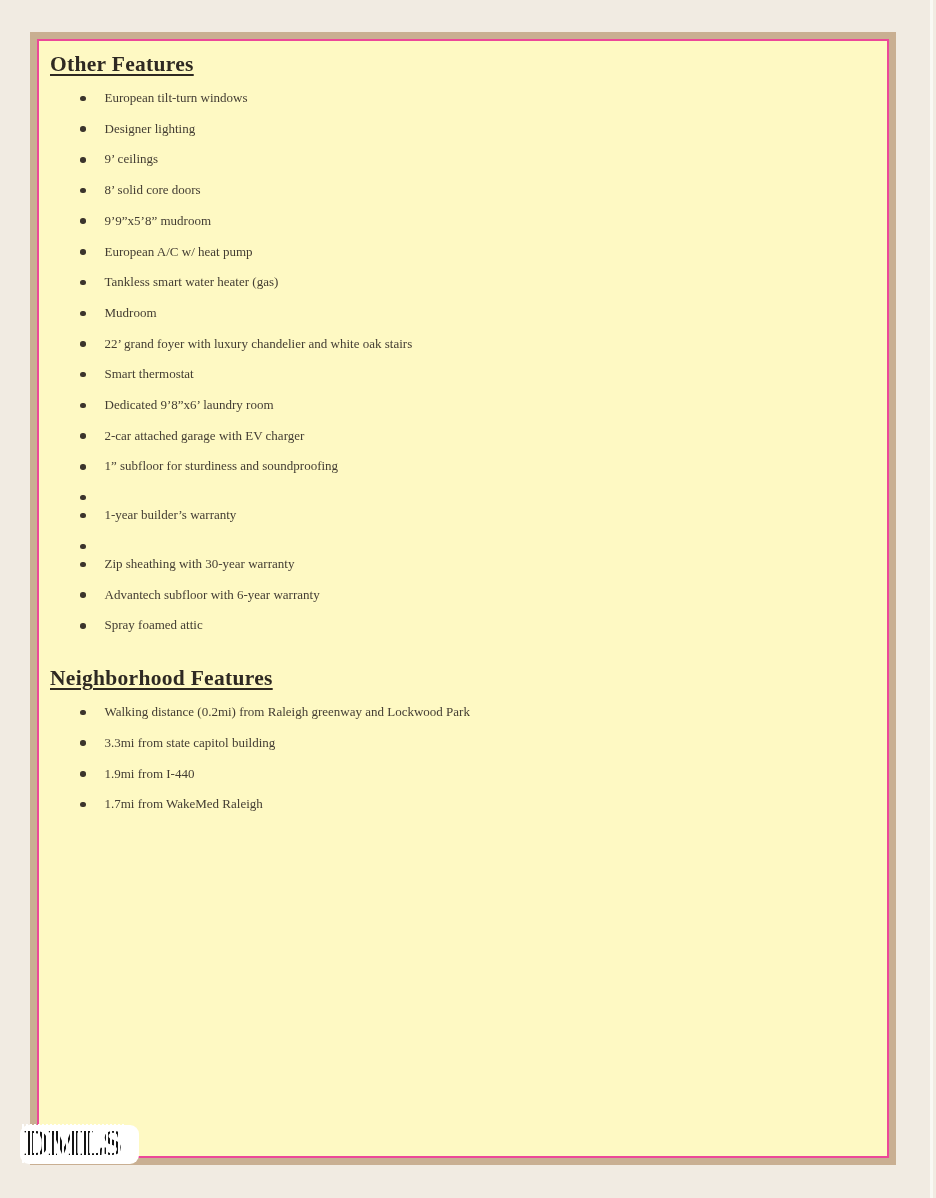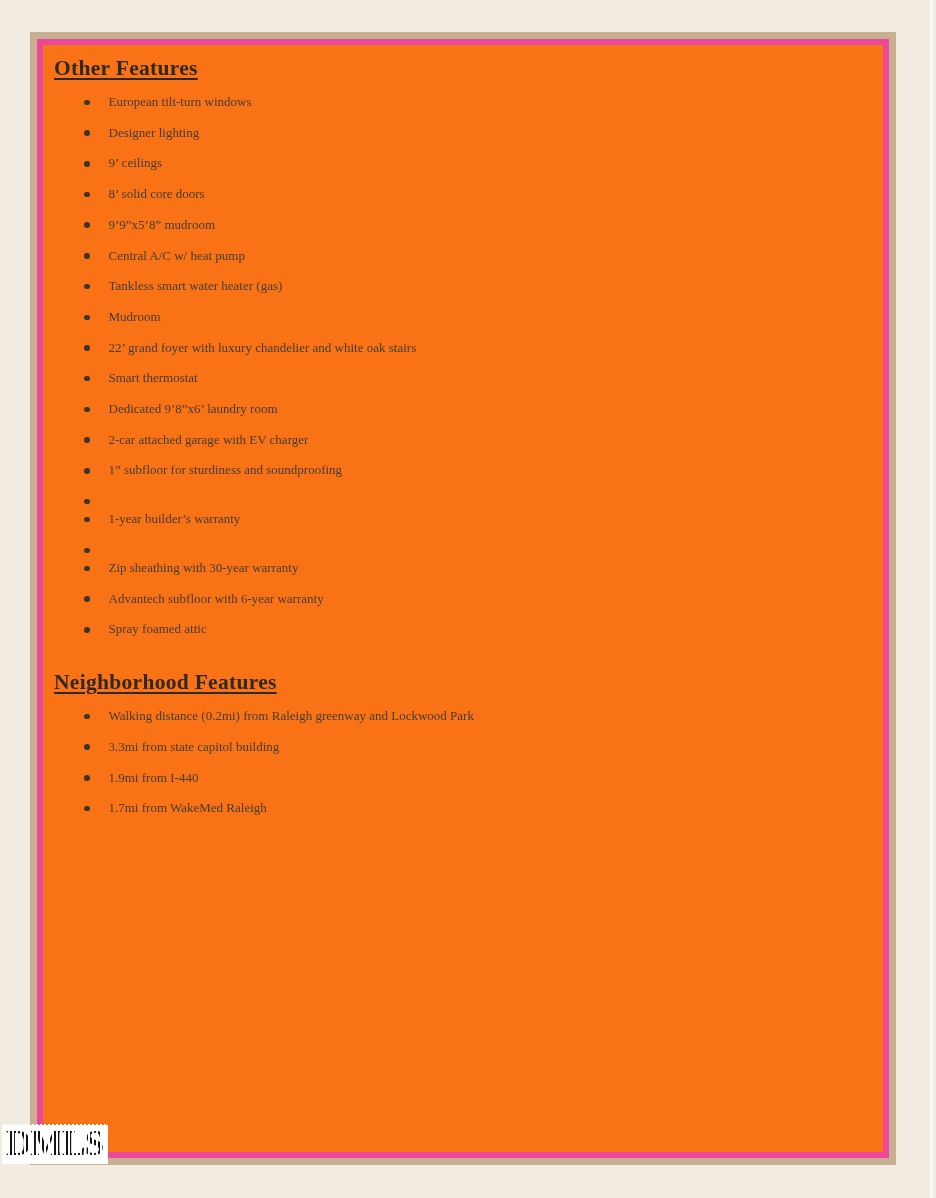--- a/index.html
+++ b/index.html
@@ -23,23 +23,23 @@
   
   .frame {
     position: absolute;
     left: 30px; top: 32px;
     width: 866px; height: 1133px;
     border: 7px solid #c9af92;
     background: #f1ebe2;
   }
   .frame-inner {
     width: 100%; height: 100%;
-    border: 6px solid #ec4899;
+    border: 2px solid #ec4899;
     padding: 10px 14px 10px 11px;
-    background: #f97316;
+    background: #fef9c3;
   }
 
   .section-heading {
     font-size: 21.5px;
     font-weight: bold;
     color: #2e2922;
     letter-spacing: 0.3px;
     line-height: 26px;
     text-decoration: underline;
     text-decoration-thickness: 2px;
@@ -63,25 +63,26 @@
     flex: 0 0 auto;
     width: 5.5px; height: 5.5px;
     border-radius: 50%;
     background: #3b352c;
     margin: 12.6px 19px 0 0;
   }
 
   
   .logo {
     position: absolute;
-    left: 2px; top: 1125px;
+    left: 20px; top: 1125px;
     background: #ffffff;
-    padding: 1px 5px 3px 4px;
+    padding: 1px 18px 3px 4px;
     line-height: 1;
     z-index: 5;
+    border-radius: 9px;
   }
   .logo-text {
     position: relative;
     display: inline-block;
     font-family: "Liberation Serif", "DejaVu Serif", serif;
     font-weight: bold;
     font-size: 35px;
     letter-spacing: -1px;
     color: #141414;
   }
@@ -121,21 +122,21 @@
         <li class="feature">
             <span class="bullet"></span>
             <span class="feature-text">8’ solid core doors</span>
           </li>
         <li class="feature">
             <span class="bullet"></span>
             <span class="feature-text">9’9”x5’8” mudroom</span>
           </li>
         <li class="feature">
             <span class="bullet"></span>
-            <span class="feature-text">Central A/C w/ heat pump</span>
+            <span class="feature-text">European A/C w/ heat pump</span>
           </li>
         <li class="feature">
             <span class="bullet"></span>
             <span class="feature-text">Tankless smart water heater (gas)</span>
           </li>
         <li class="feature">
             <span class="bullet"></span>
             <span class="feature-text">Mudroom</span>
           </li>
         <li class="feature">

